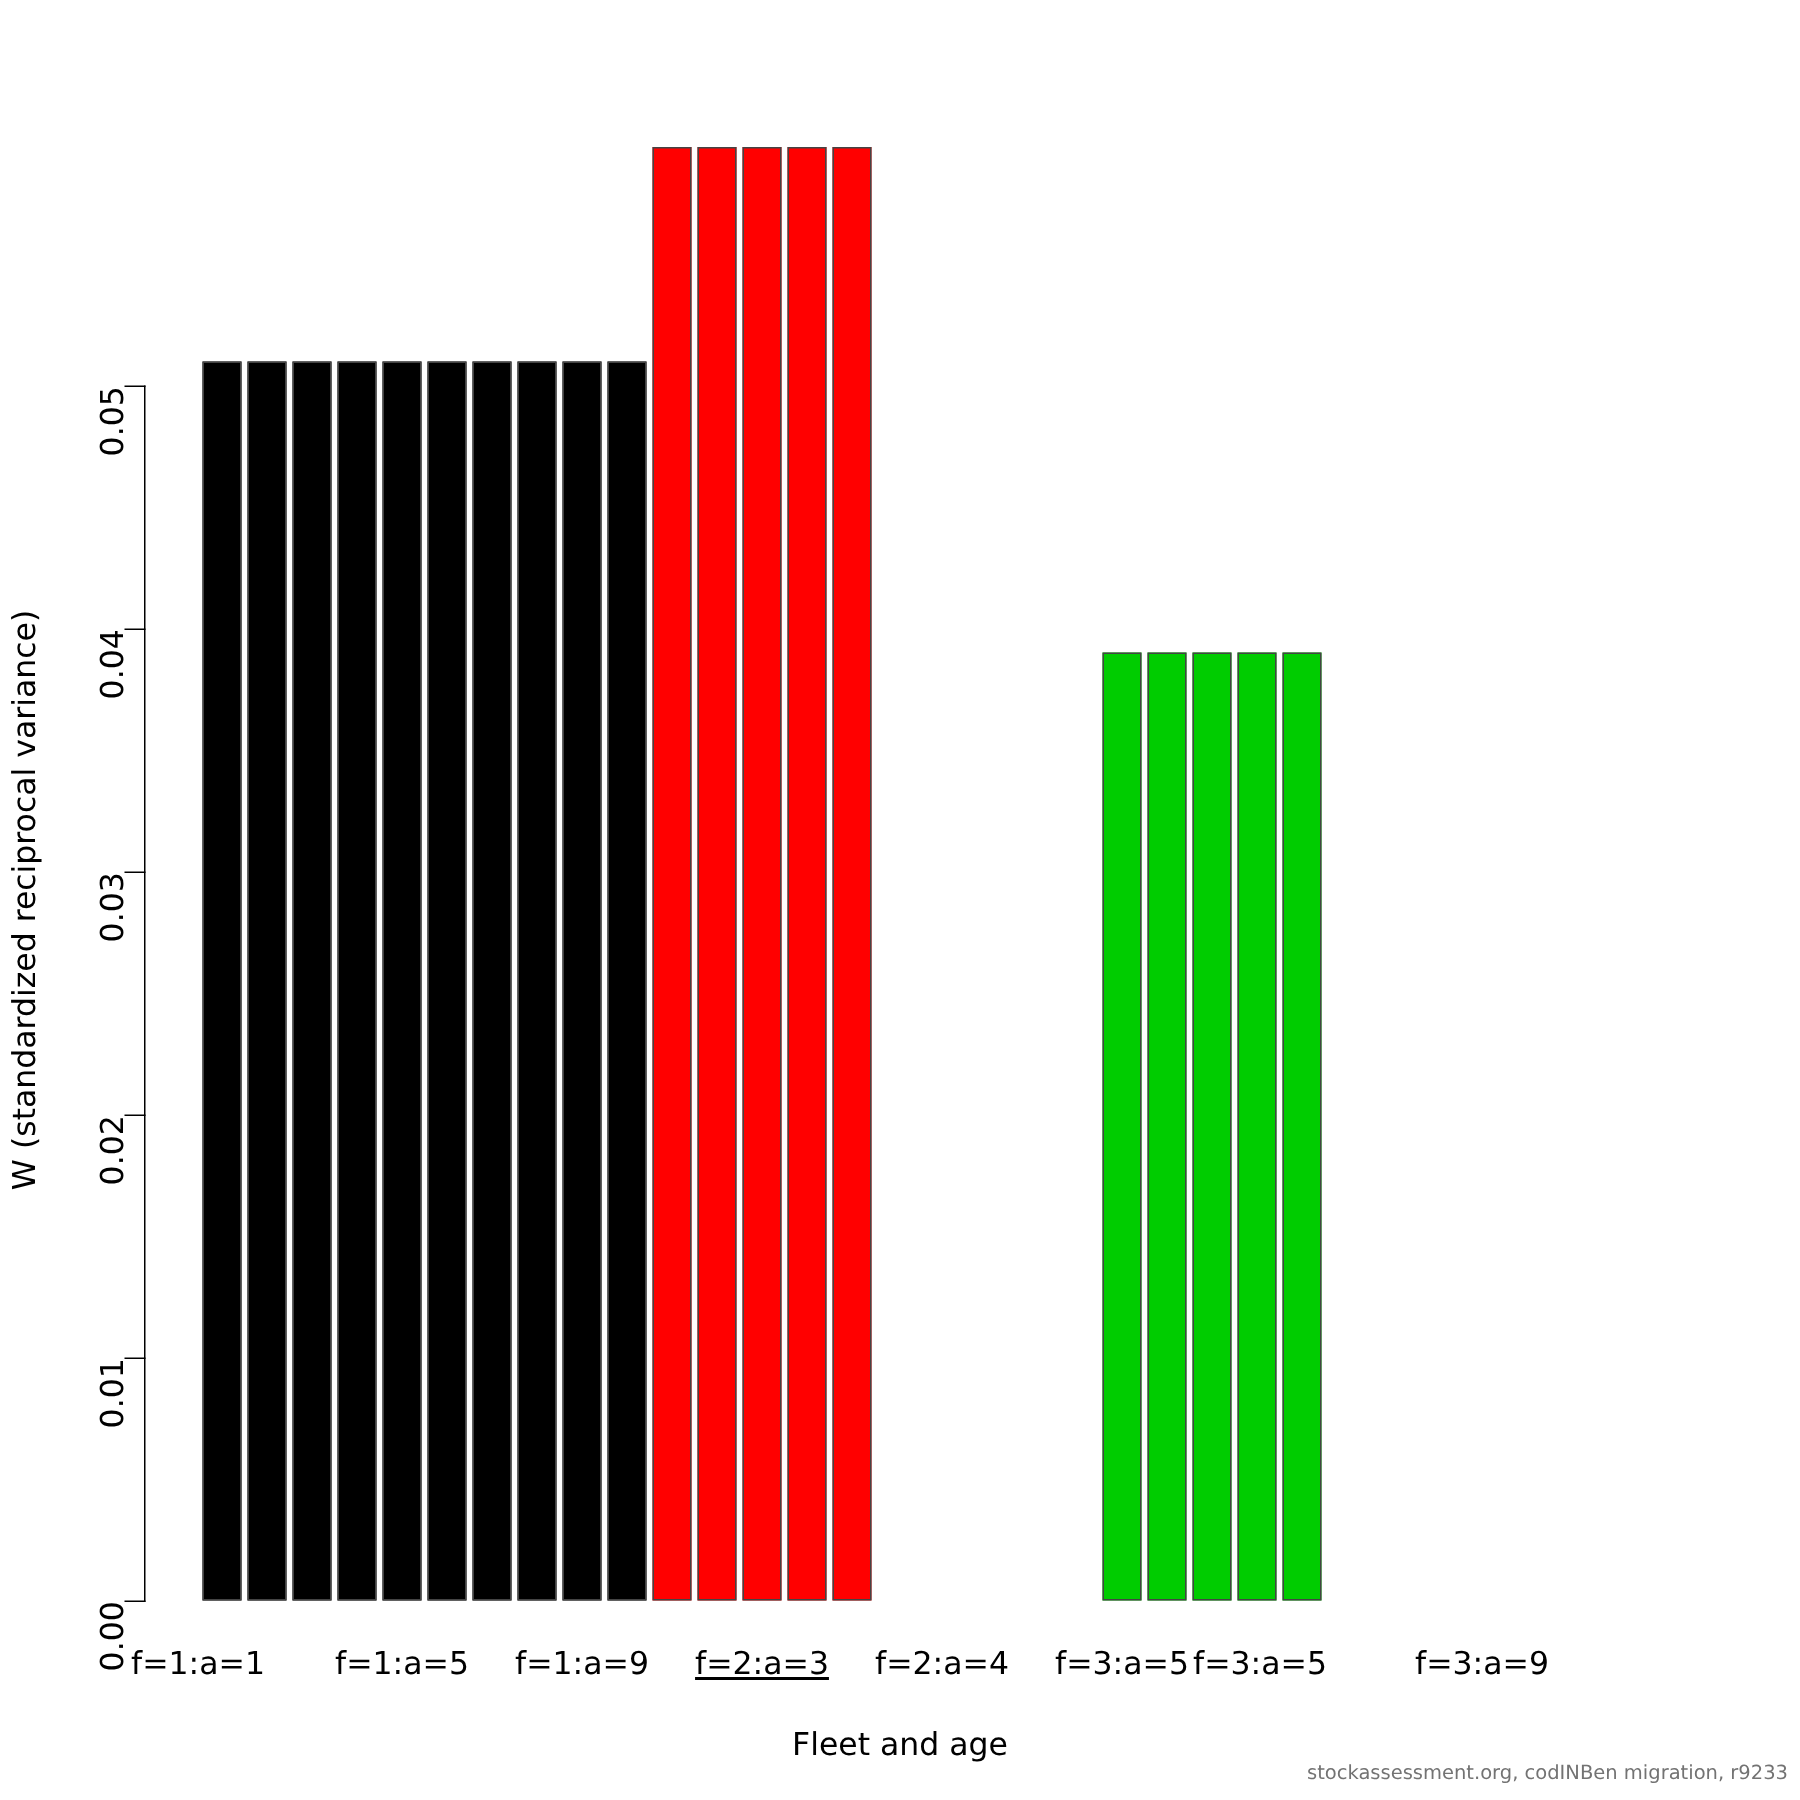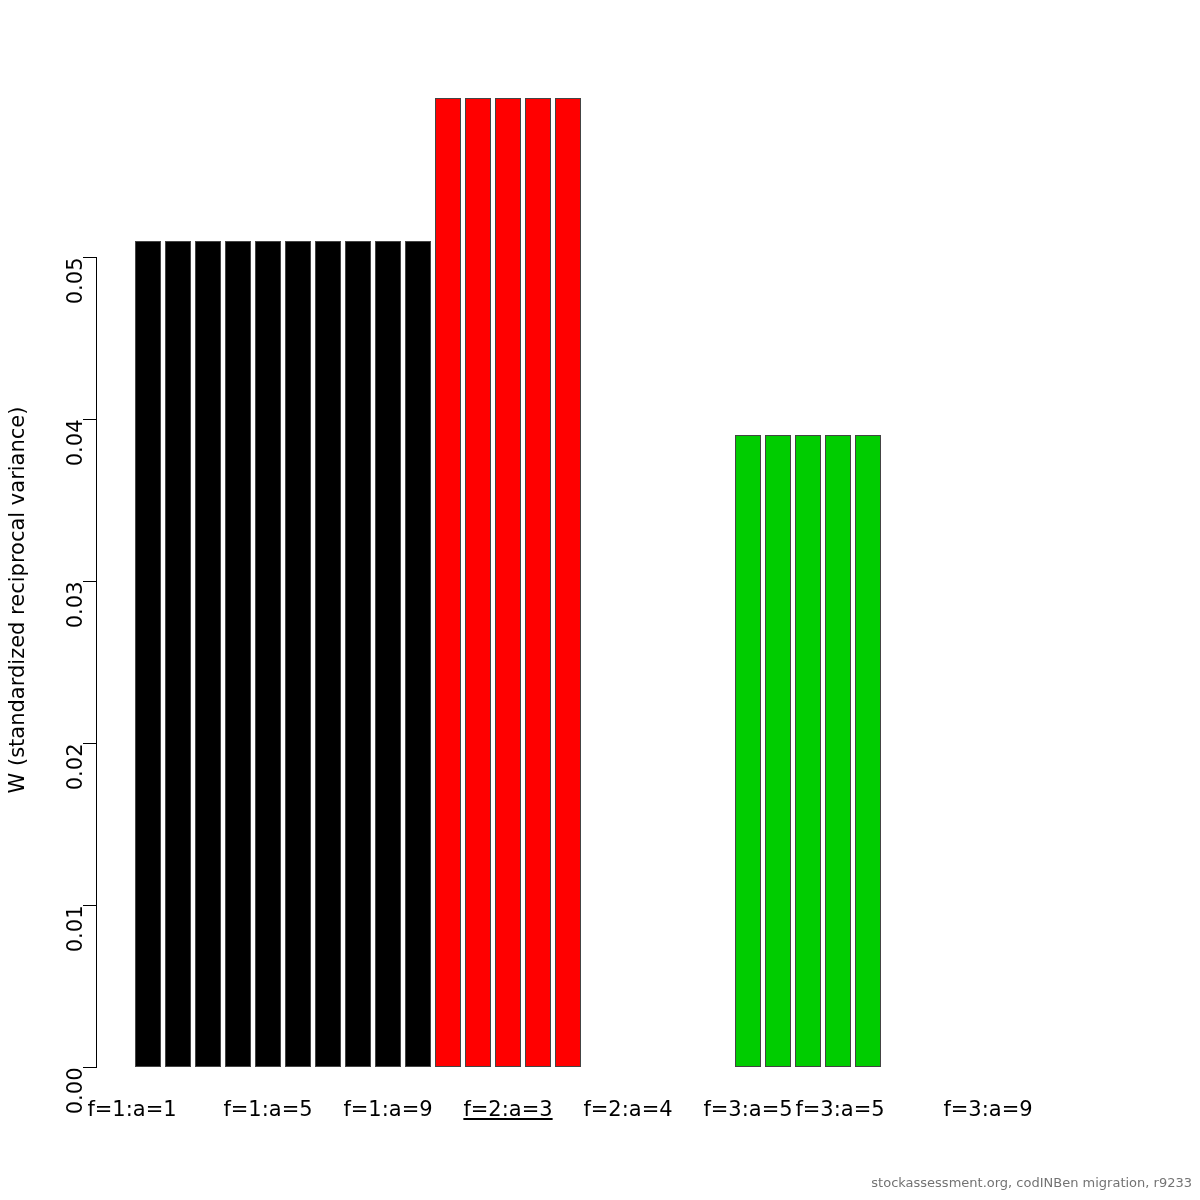--- a/index.html
+++ b/index.html
@@ -180,15 +180,16 @@
       <div class="x-tick-label" style="left: 132px;">f=1:a=1</div>
       <div class="x-tick-label" style="left: 268px;">f=1:a=5</div>
       <div class="x-tick-label" style="left: 388px;">f=1:a=9</div>
       <div class="x-tick-label" style="left: 508px; text-decoration: underline;">f=2:a=3</div>
       <div class="x-tick-label" style="left: 628px;">f=2:a=4</div>
       <div class="x-tick-label" style="left: 748px;">f=3:a=5</div>
       <div class="x-tick-label" style="left: 840px;">f=3:a=5</div>
       <div class="x-tick-label" style="left: 988px;">f=3:a=9</div>
     </div>
 
+  <div id="x-axis-title">Fleet and age</div>
 
   <div id="footer-note">stockassessment.org, codINBen migration, r9233</div>
 </div>
 
 </body></html>

